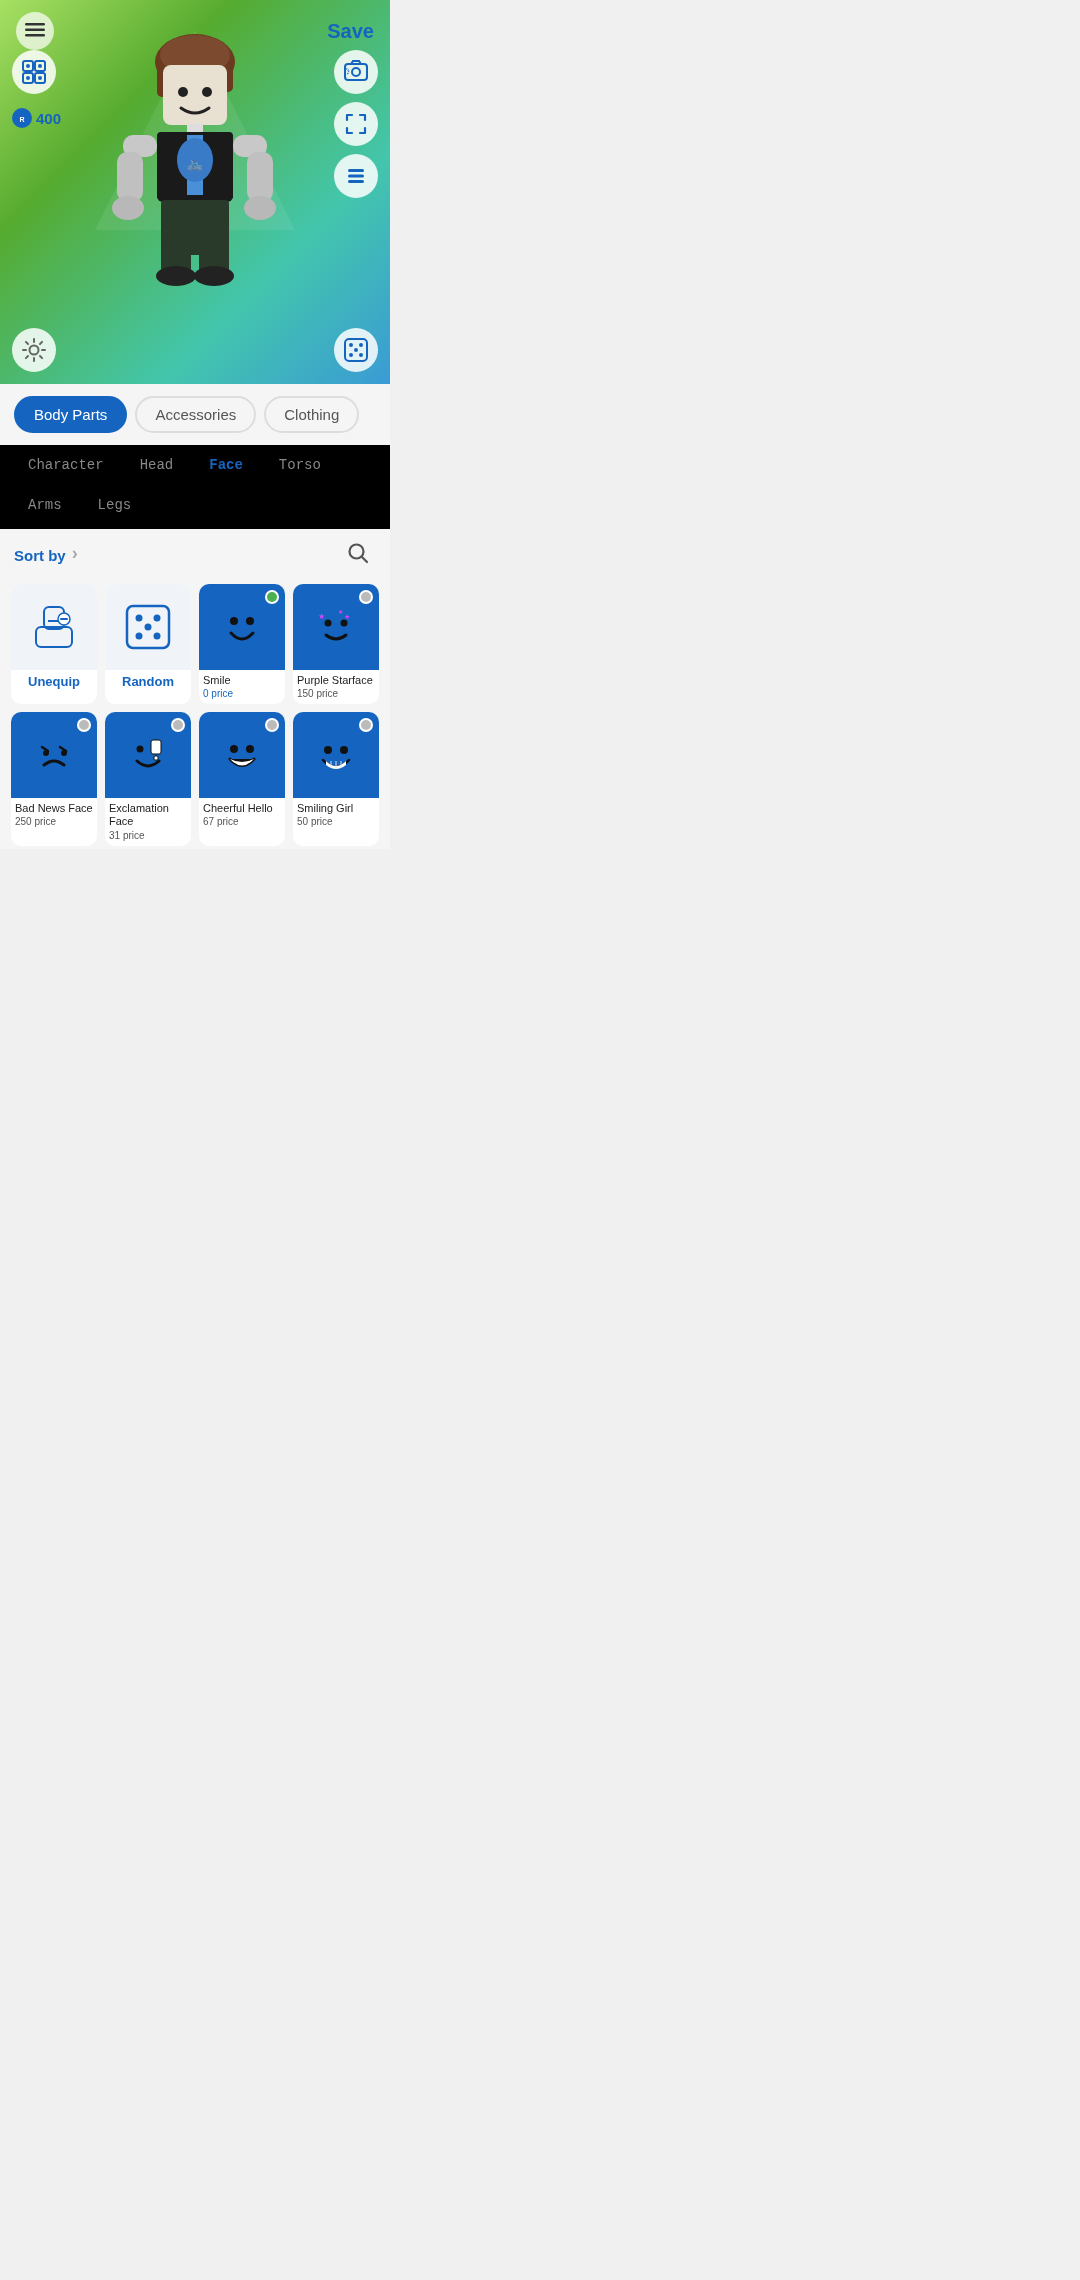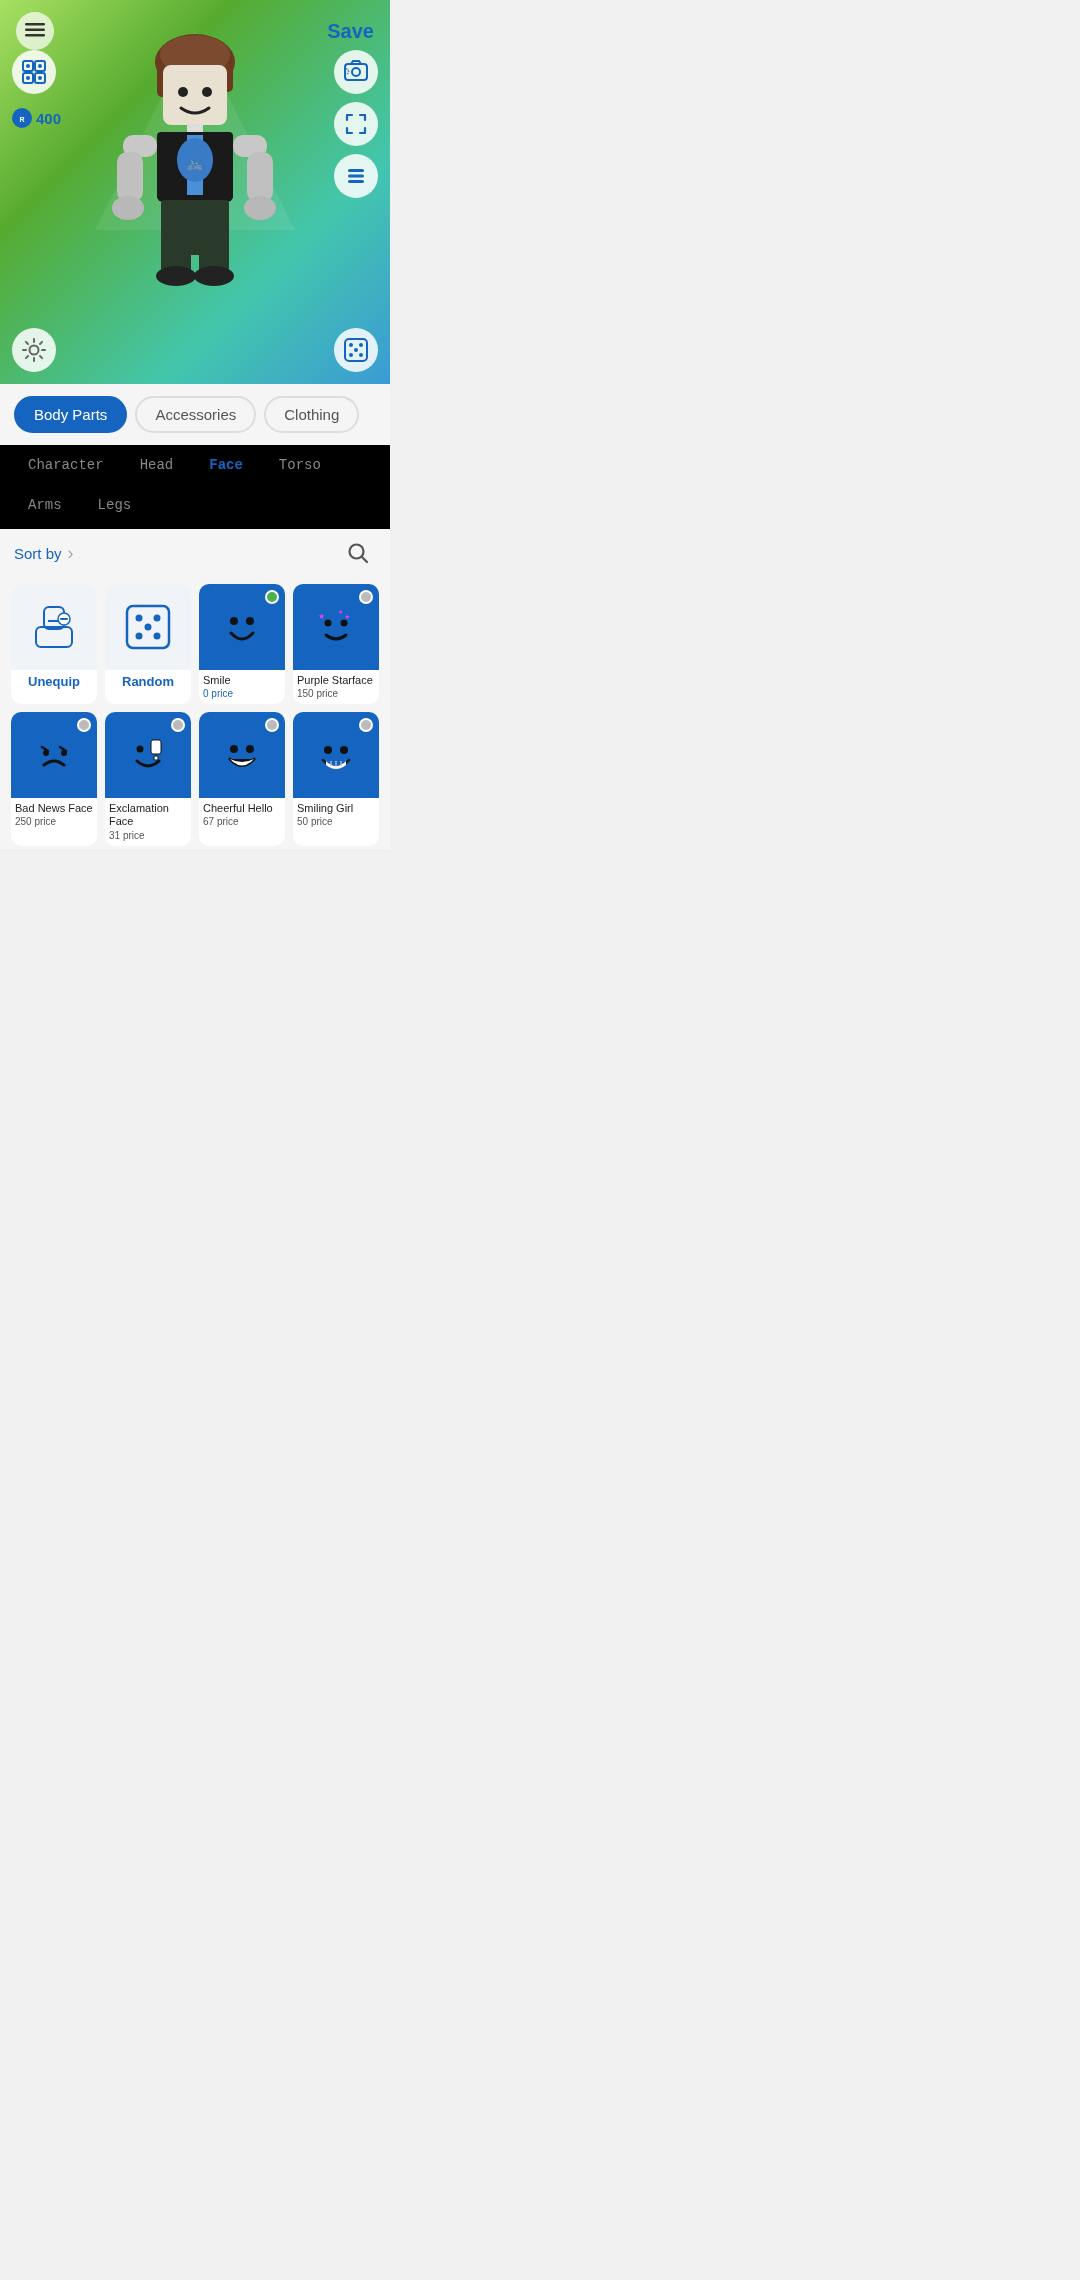--- a/index.html
+++ b/index.html
@@ -193,23 +193,23 @@
       display: flex;
       align-items: center;
       justify-content: space-between;
       padding: 6px 14px 10px;
       background: #f5f5f5;
     }
 
     .sort-label {
       color: #1565c0;
       font-size: 15px;
-      font-weight: 400;
-      display: flex;
-      align-items: center;
+      font-weight: 700;
+      display: flex;
+      align-items: flex-end;
       gap: 6px;
     }
 
     .search-icon-btn {
       width: 36px;
       height: 36px;
       border-radius: 50%;
       background: transparent;
       border: none;
       cursor: pointer;

